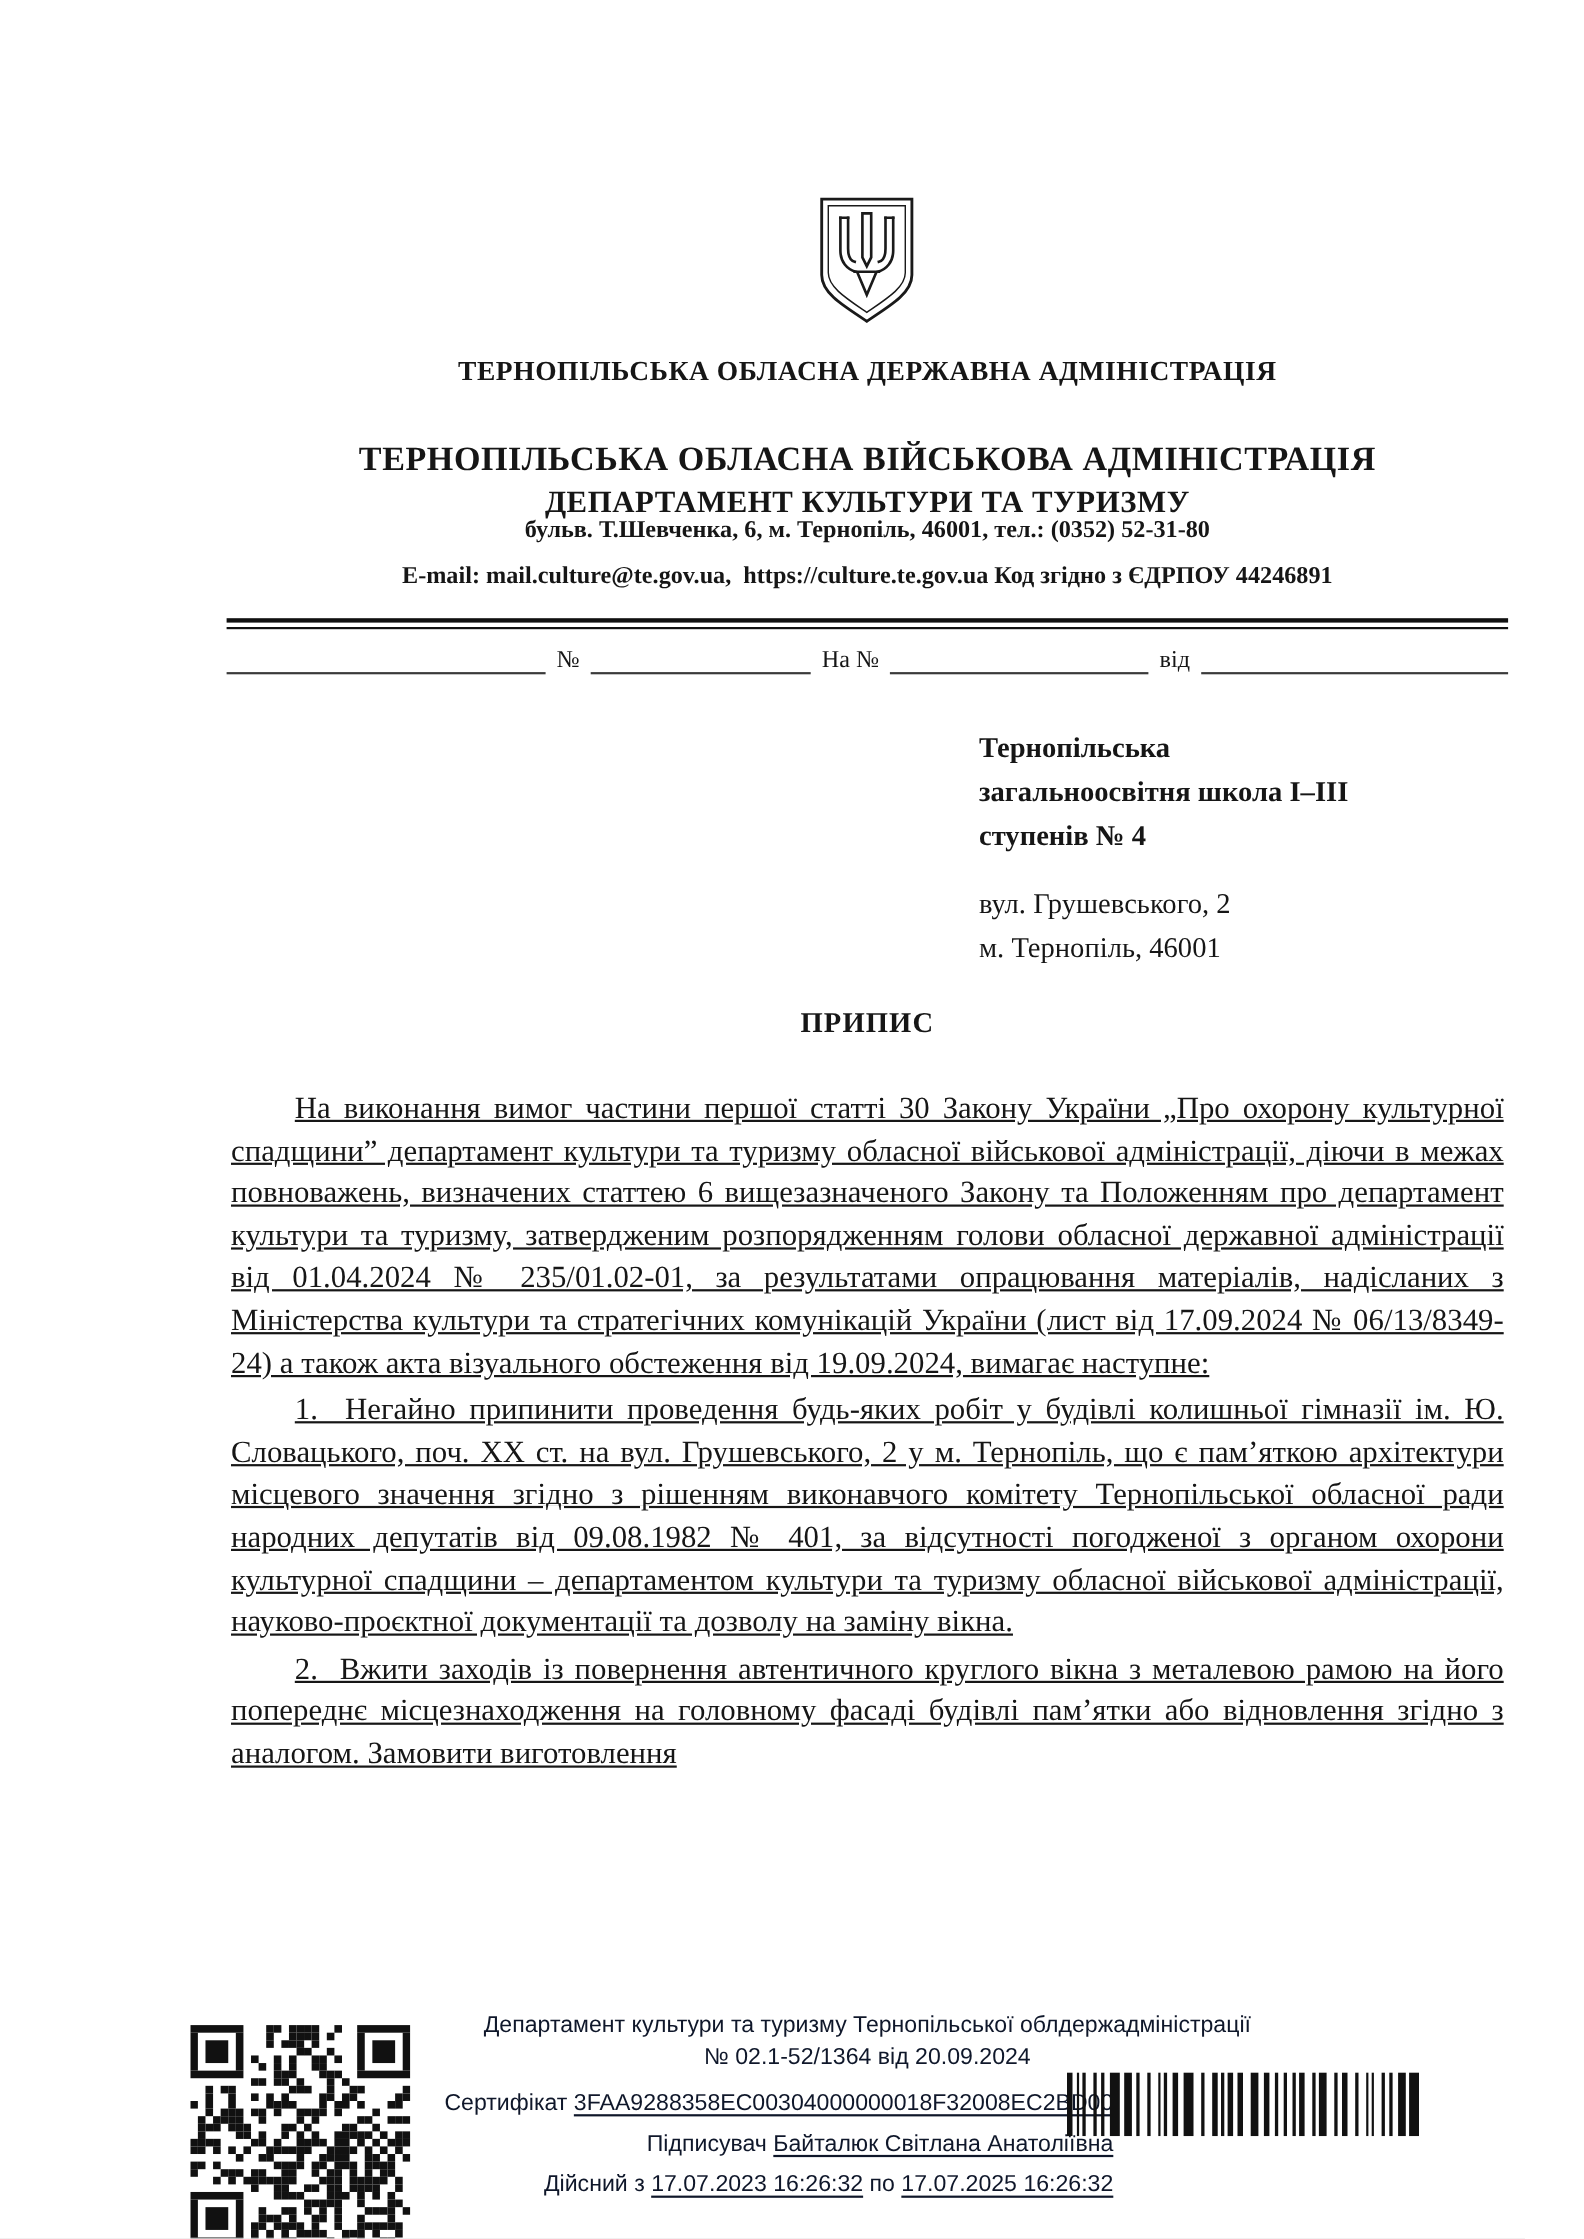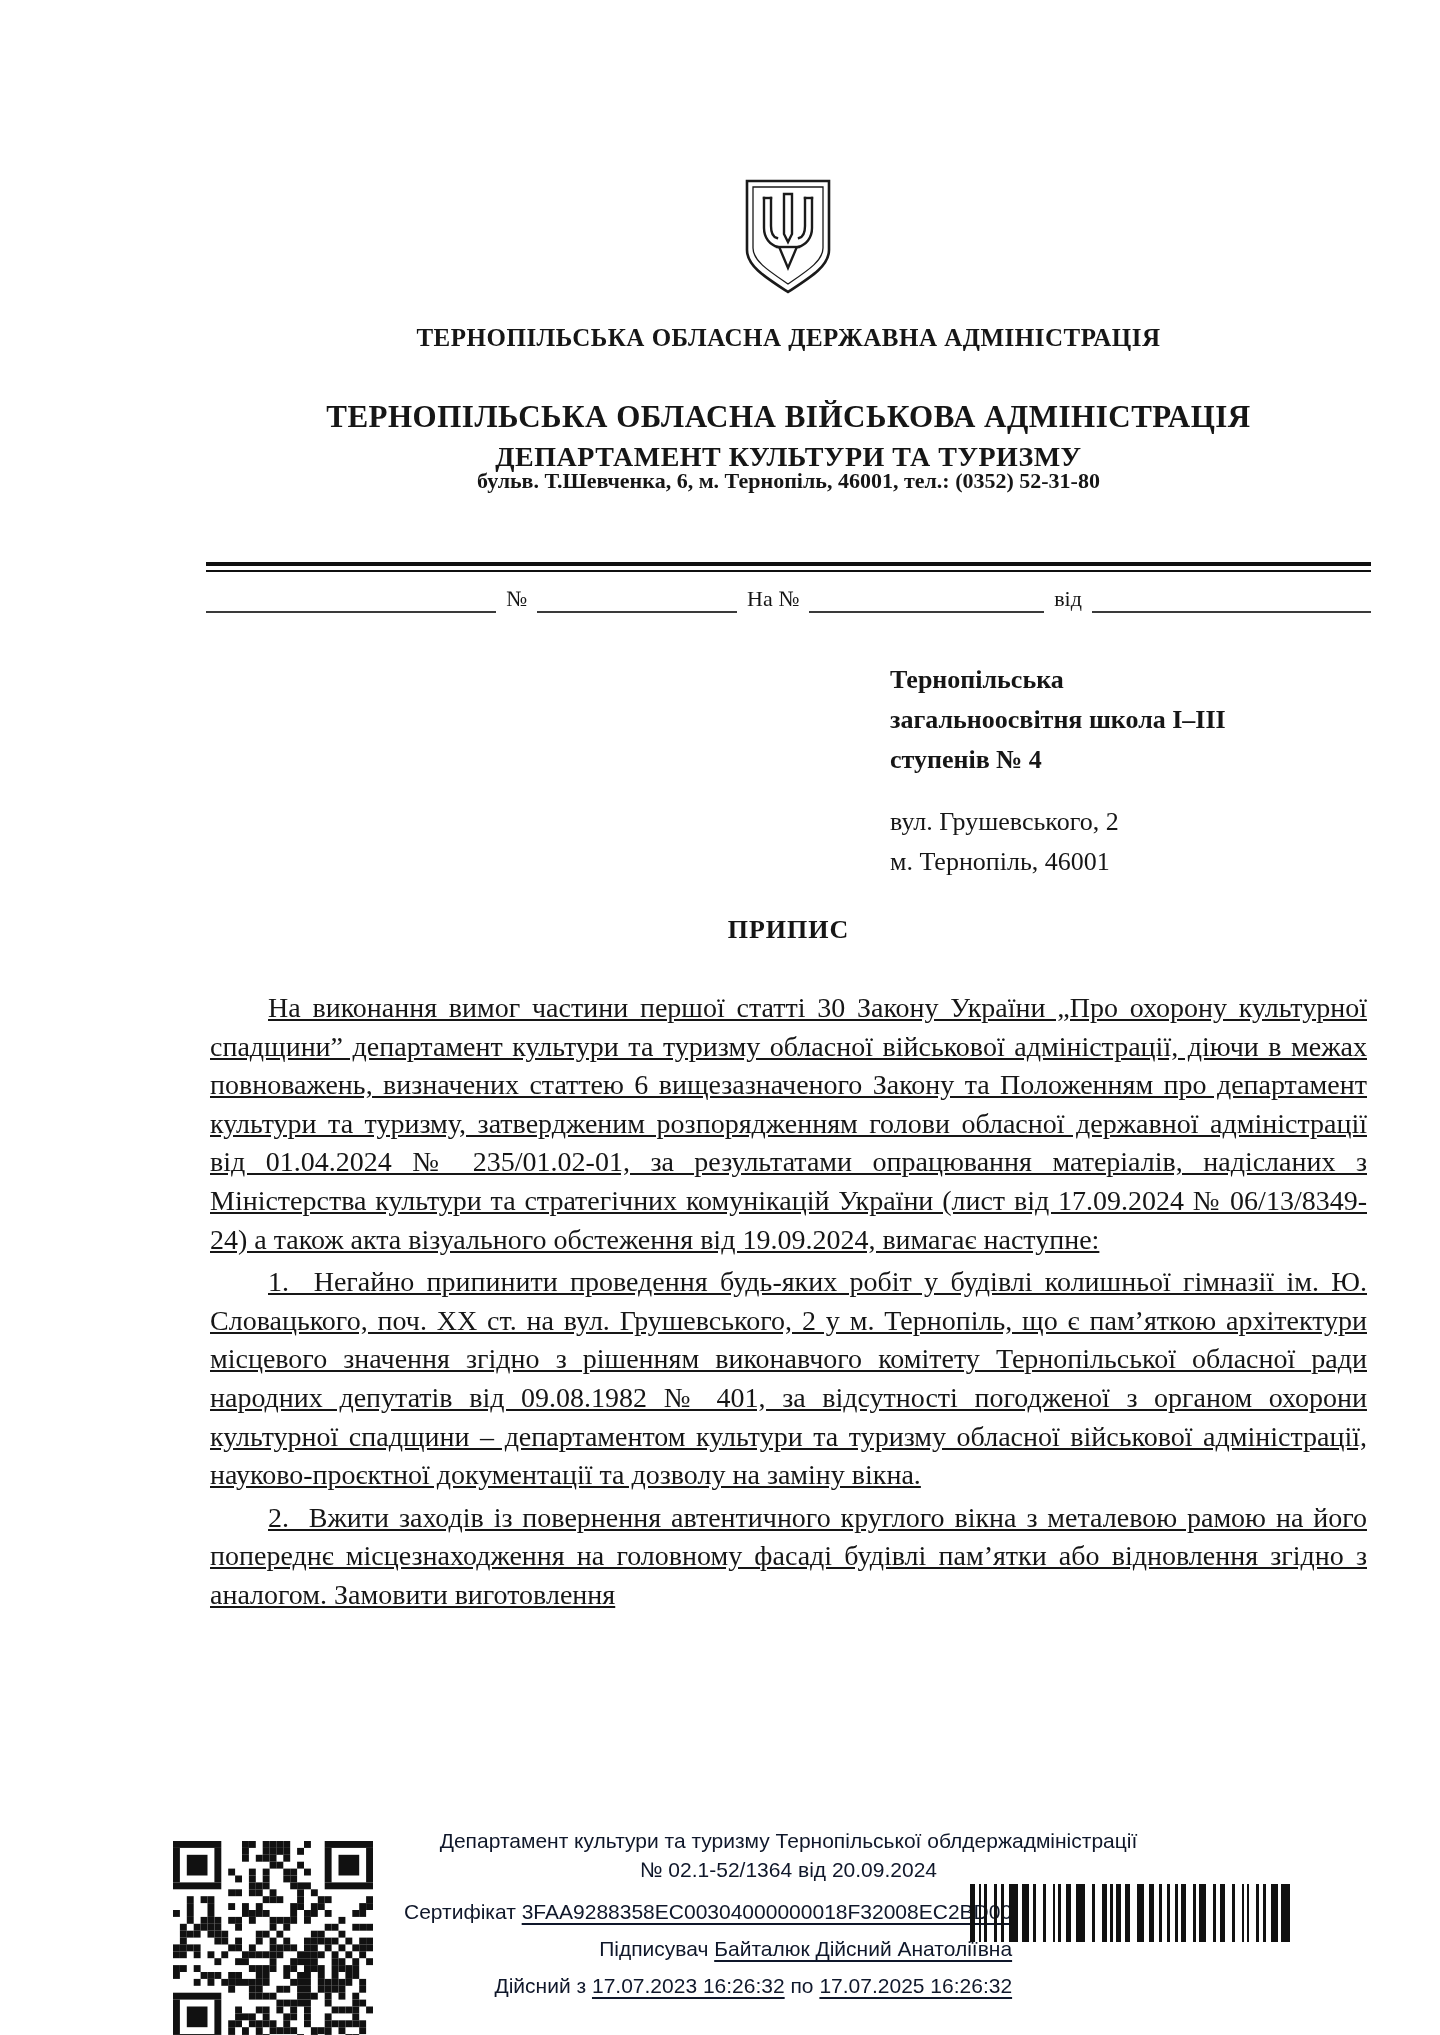--- a/index.html
+++ b/index.html
@@ -62,20 +62,21 @@
       <path d="M44 18 V58 L48 66 L52 58 V18 Z"></path>
       <path d="M37 71 H59"></path>
       <path d="M40 73 L48 92 L56 73"></path>
     </g>
   </svg>
 
   <div class="hdr hdr-l1">ТЕРНОПІЛЬСЬКА ОБЛАСНА ДЕРЖАВНА АДМІНІСТРАЦІЯ</div>
   <div class="hdr hdr-l2">ТЕРНОПІЛЬСЬКА ОБЛАСНА ВІЙСЬКОВА АДМІНІСТРАЦІЯ</div>
   <div class="hdr hdr-l3">ДЕПАРТАМЕНТ КУЛЬТУРИ ТА ТУРИЗМУ</div>
   <div class="hdr hdr-addr">бульв. Т.Шевченка, 6, м. Тернопіль, 46001, тел.: (0352) 52-31-80</div>
+  <div class="hdr hdr-mail">E-mail: mail.culture@te.gov.ua,&nbsp; https://culture.te.gov.ua Код згідно з ЄДРПОУ 44246891</div>
   <div class="double-rule"></div>
 
   <div class="ref-line">
     <span class="ref-blank ref-b1"></span>
     <span class="ref-label">№</span>
     <span class="ref-blank ref-b2"></span>
     <span class="ref-label">На №</span>
     <span class="ref-blank ref-b3"></span>
     <span class="ref-label">від</span>
     <span class="ref-blank ref-b4"></span>
@@ -101,21 +102,21 @@
 
   <div class="stamp stamp-org">Департамент культури та туризму Тернопільської облдержадміністрації</div>
   <div class="stamp stamp-num">№ 02.1-52/1364 від 20.09.2024</div>
   <div class="stamp stamp-rows">
     <div>
       <span>Сертифікат</span>
       <span class="u-val">3FAA9288358EC00304000000018F32008EC2BD00</span>
     </div>
     <div>
       <span>Підписувач</span>
-      <span class="u-val">Байталюк Дійсний Анатоліївна</span>
+      <span class="u-val">Байталюк Світлана Анатоліївна</span>
     </div>
     <div>
       <span>Дійсний з</span>
       <span class="u-val">17.07.2023 16:26:32</span>
       <span>по</span>
       <span class="u-val">17.07.2025 16:26:32</span>
     </div>
   </div>
 
   <svg id="qr" class="qr" viewBox="0 0 200 200" aria-hidden="true">

